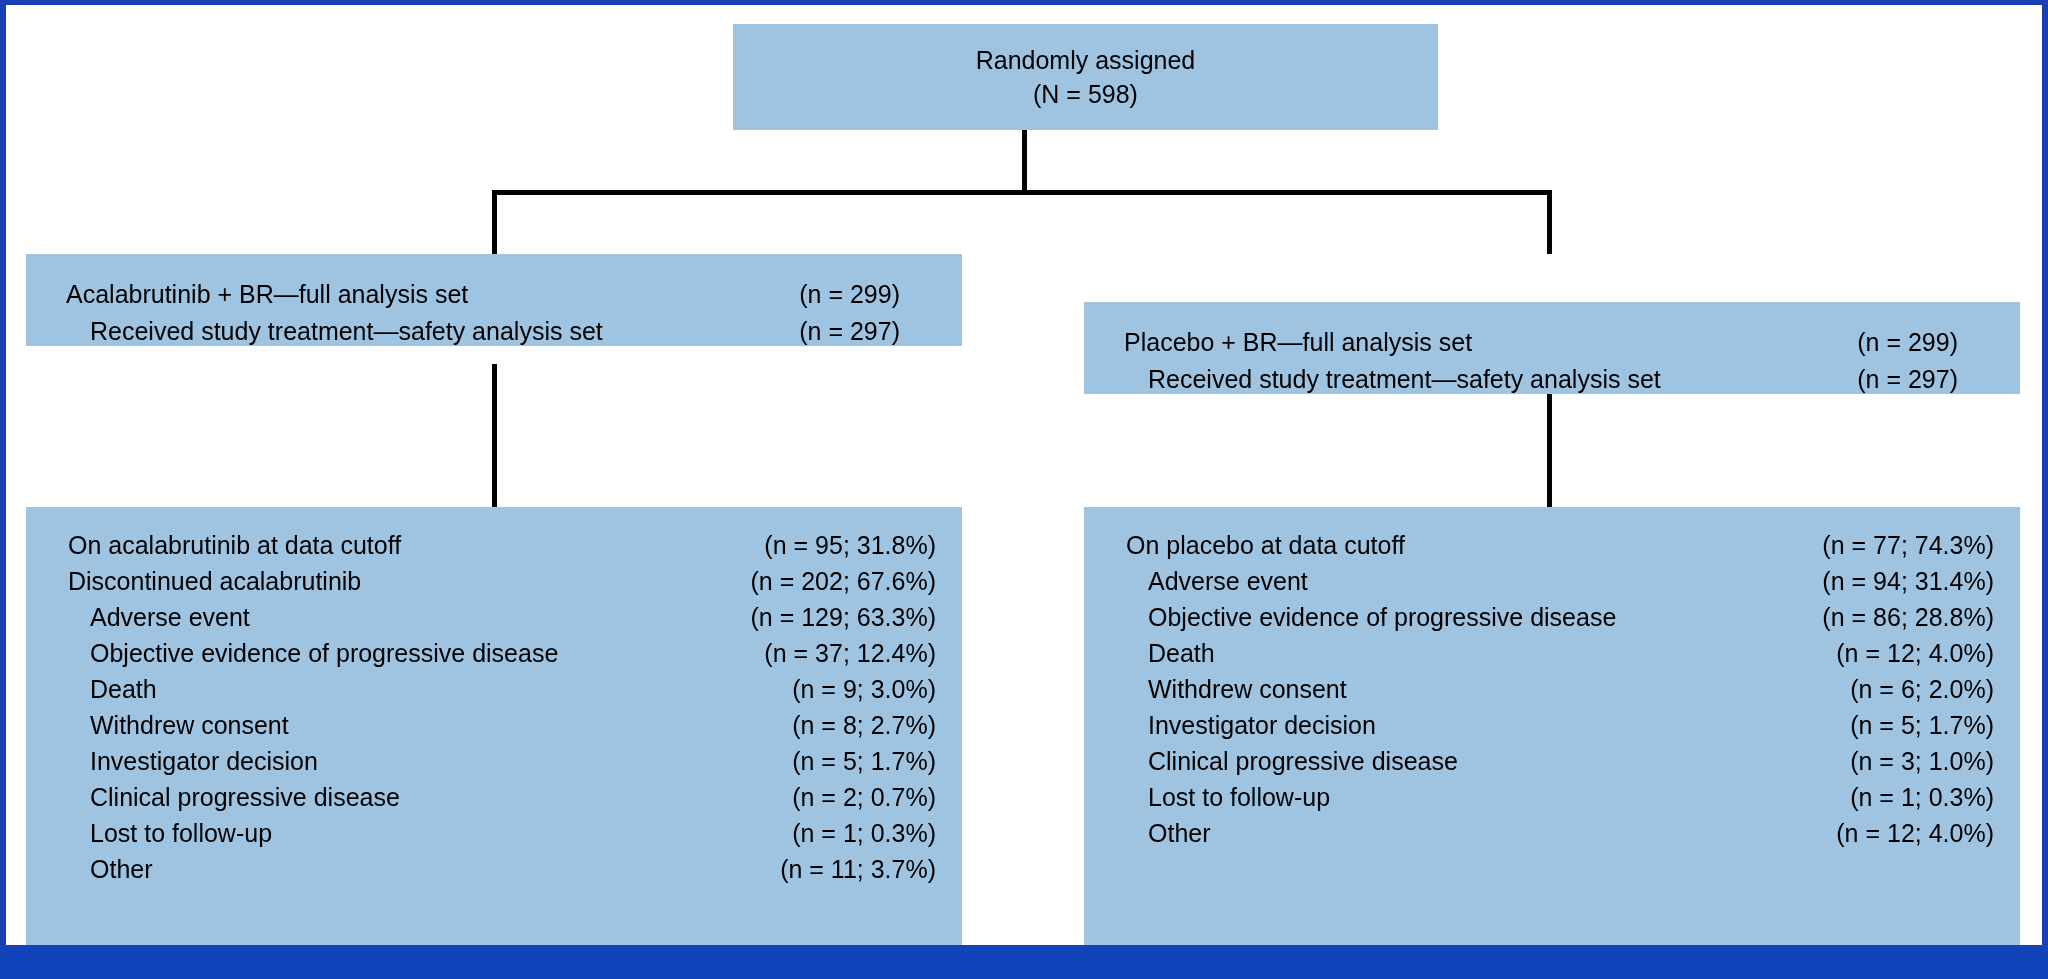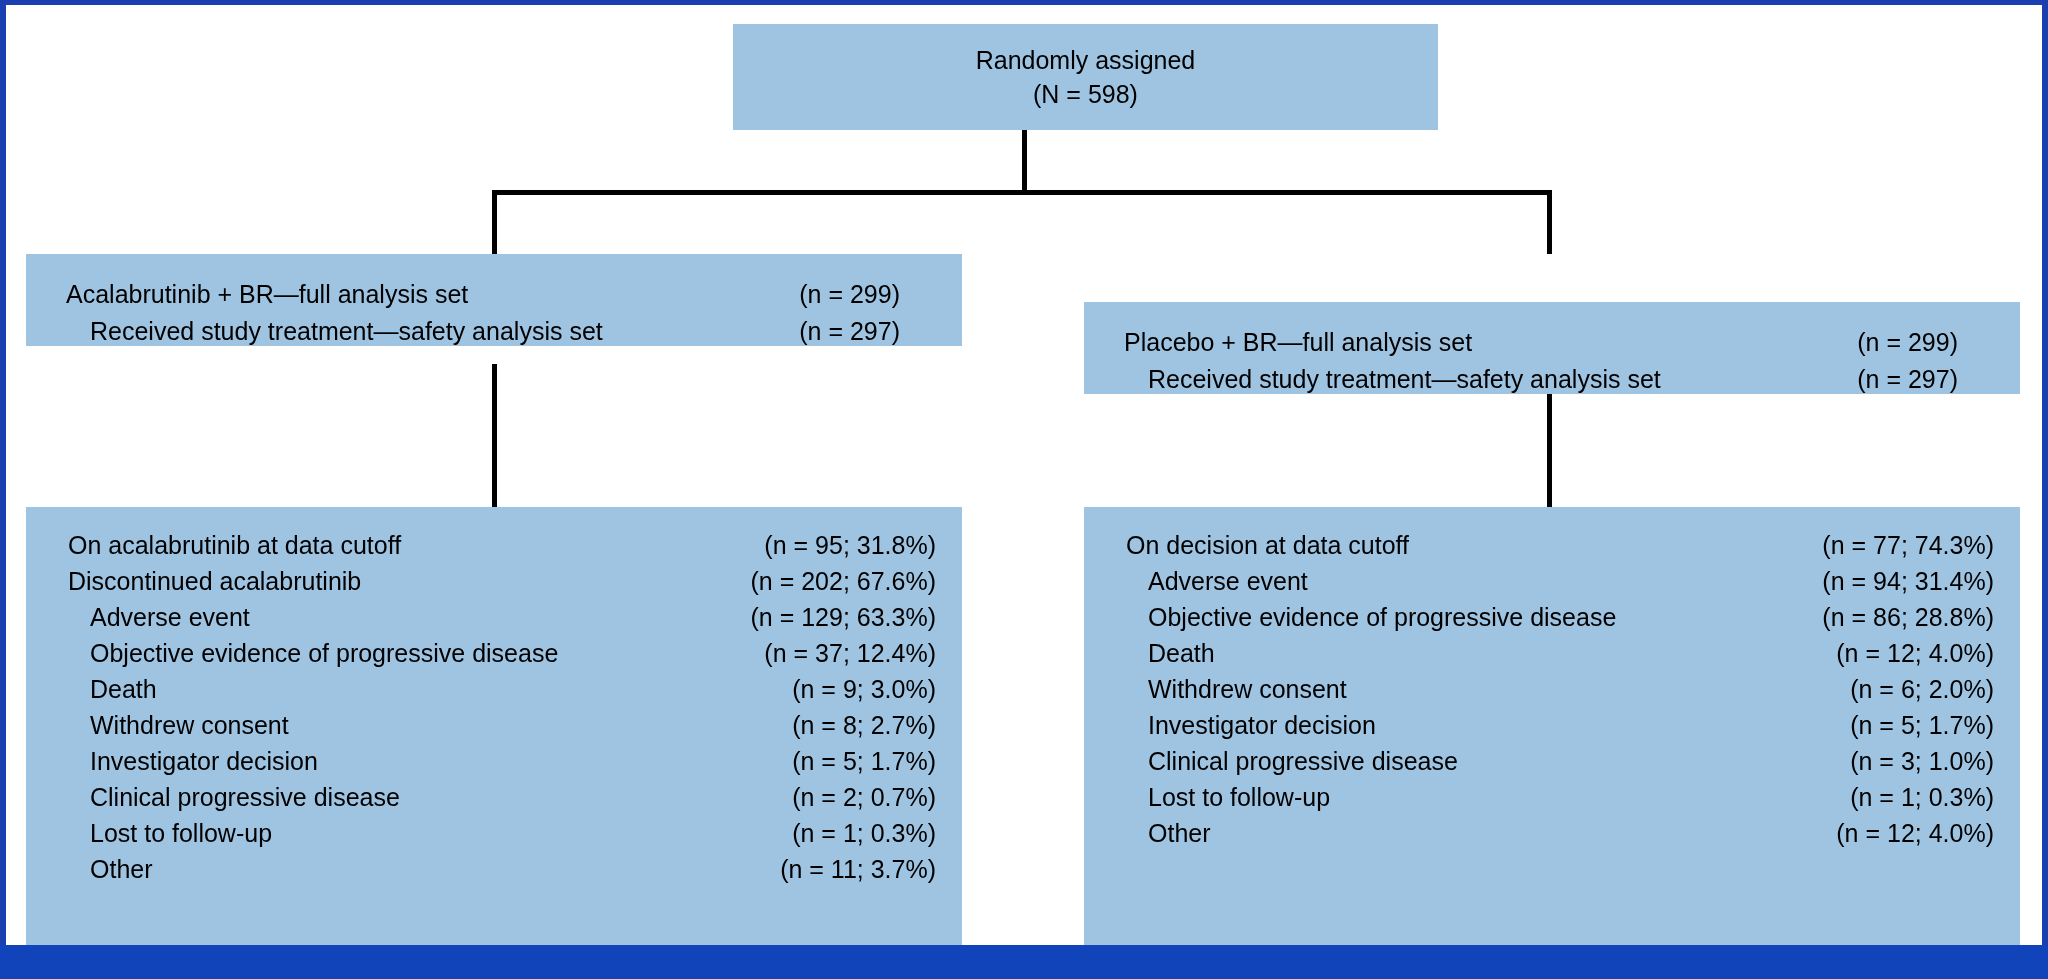--- a/index.html
+++ b/index.html
@@ -196,21 +196,21 @@
       <span class="value">(n = 1; 0.3%)</span>
     </div>
     <div class="disp-row indent">
       <span class="label">Other</span>
       <span class="value">(n = 11; 3.7%)</span>
     </div>
   </div>
 
   <div class="box disp-box" id="disp-right-box">
     <div class="disp-row">
-      <span class="label">On decision at data cutoff</span>
+      <span class="label">On placebo at data cutoff</span>
       <span class="value">(n = 77; 74.3%)</span>
     </div>
     <div class="disp-row indent">
       <span class="label">Adverse event</span>
       <span class="value">(n = 94; 31.4%)</span>
     </div>
     <div class="disp-row indent">
       <span class="label">Objective evidence of progressive disease</span>
       <span class="value">(n = 86; 28.8%)</span>
     </div>

